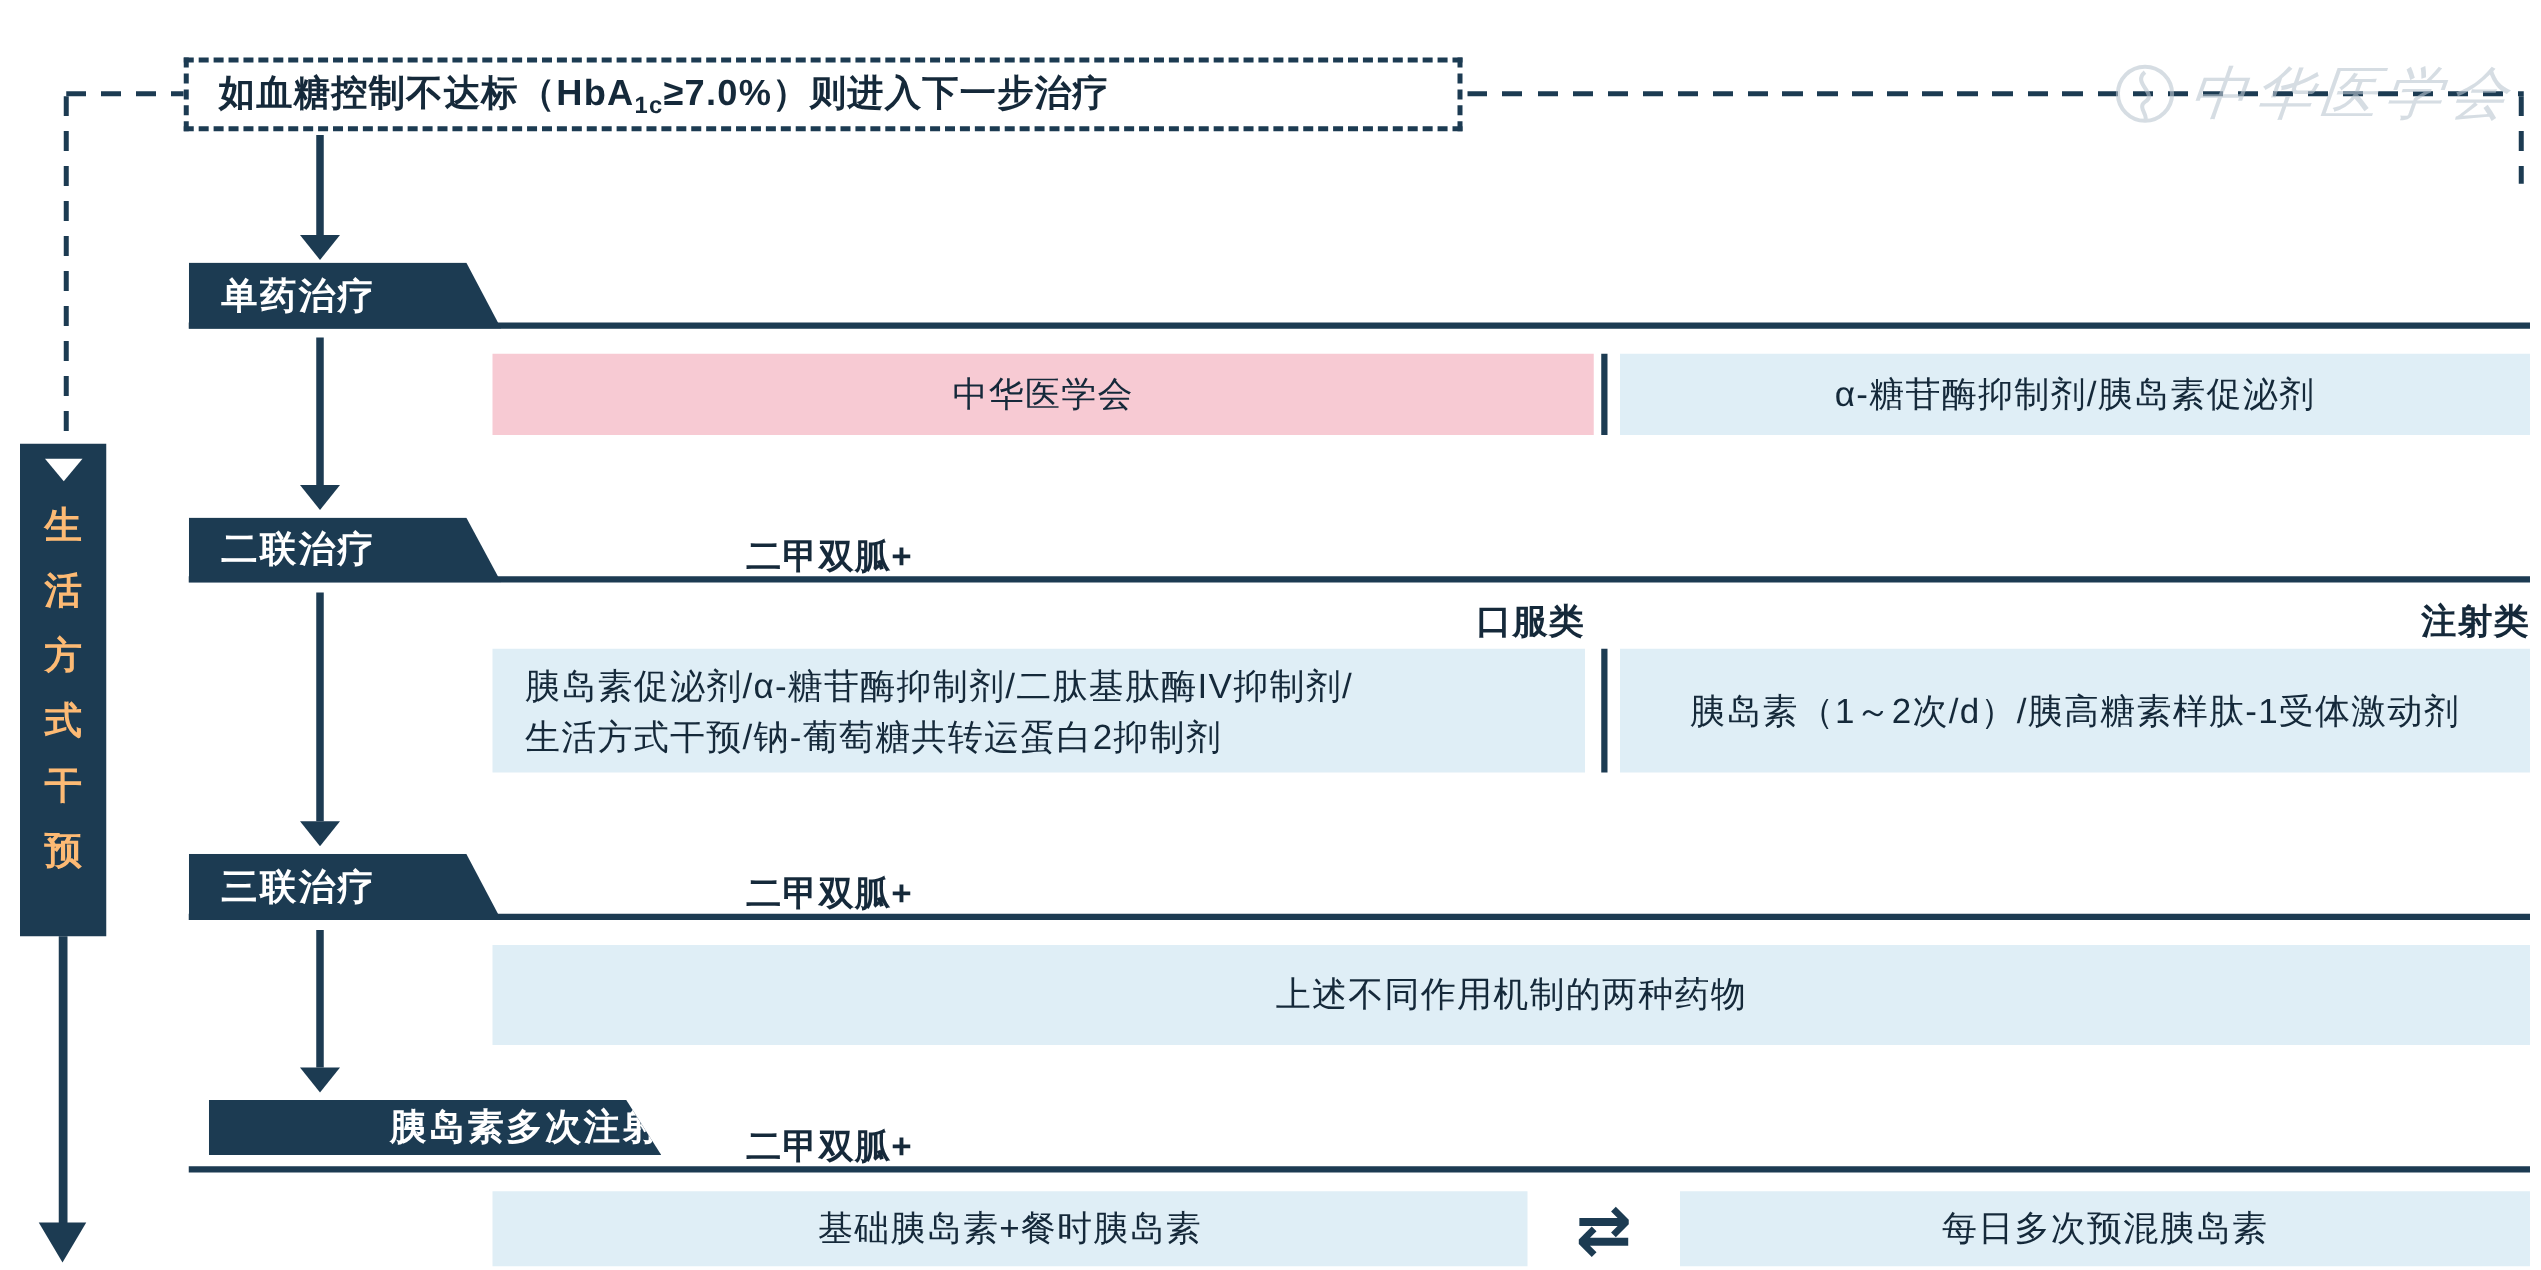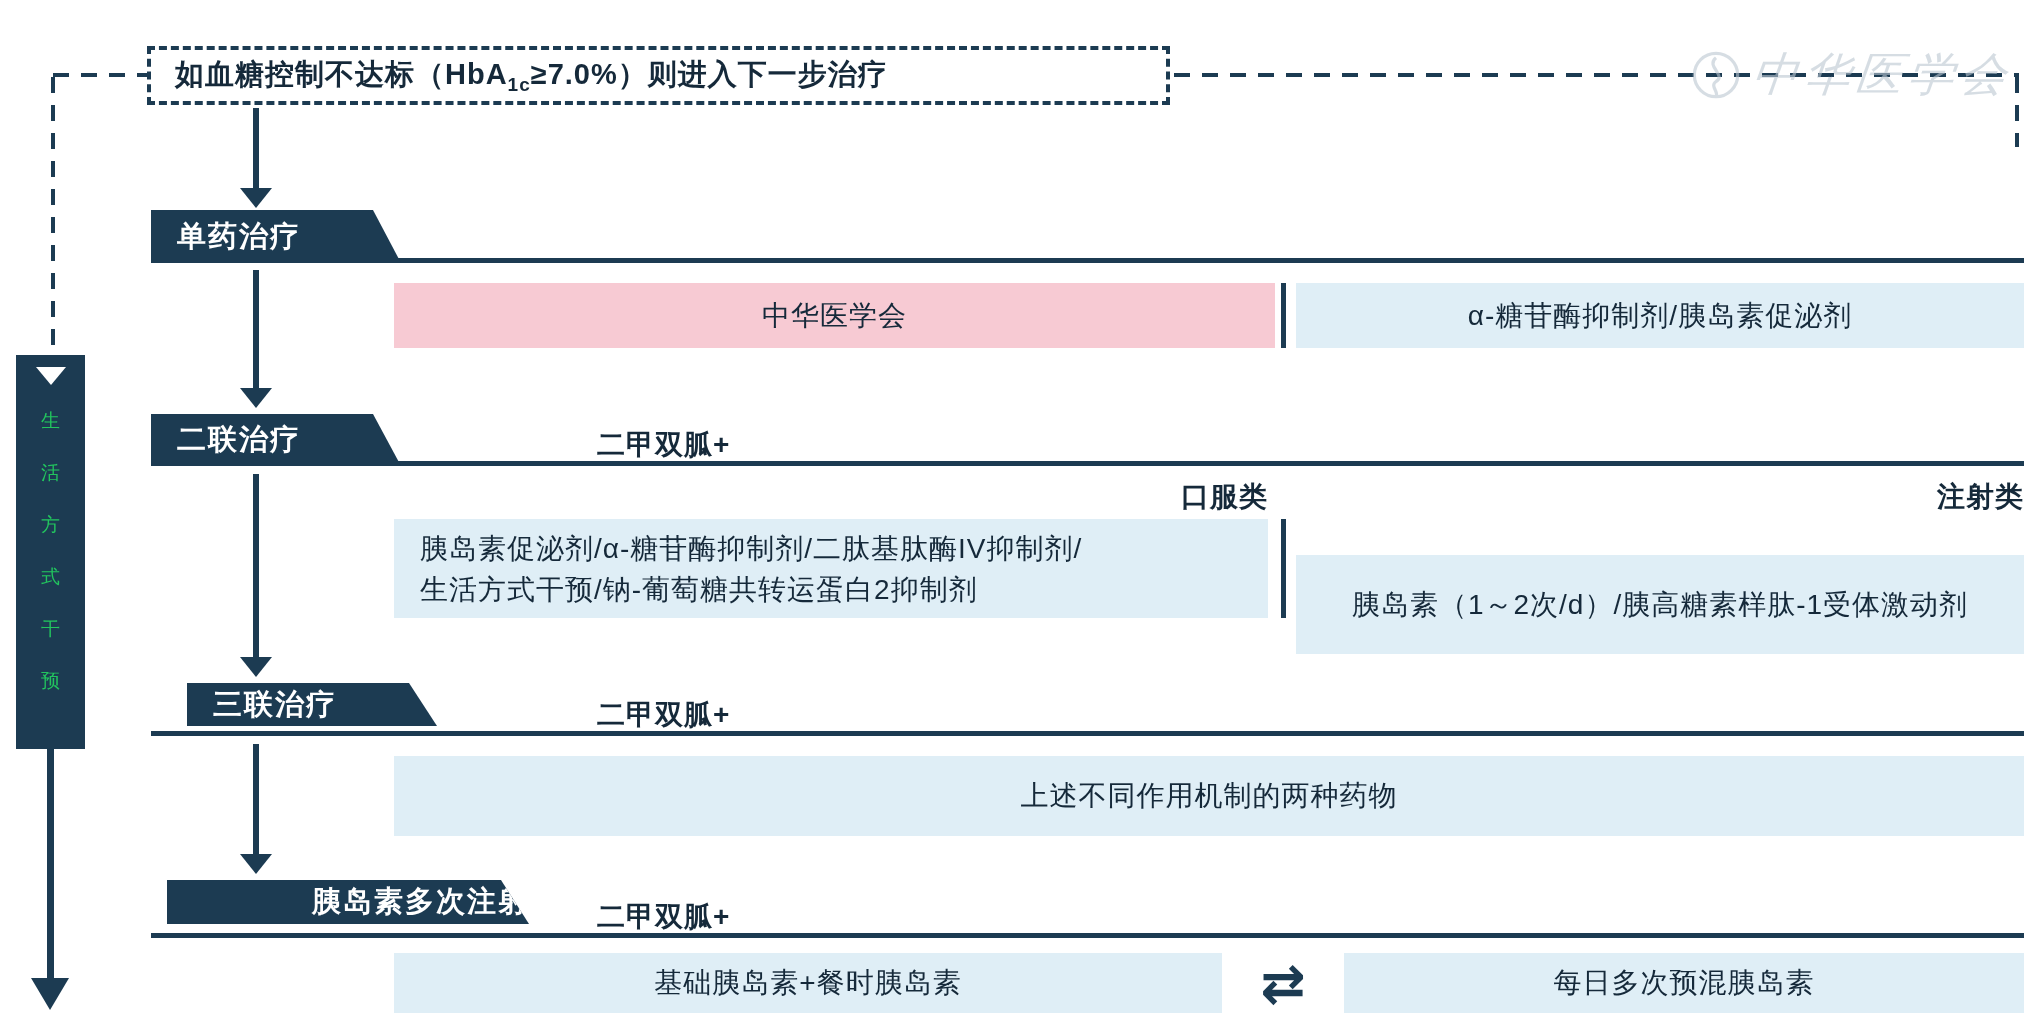--- a/index.html
+++ b/index.html
@@ -33,21 +33,21 @@
   .bar {
     position: absolute; background: var(--light-blue); display: flex; align-items: center; justify-content: center;
     font-size: 28px; color: var(--text-dark); letter-spacing: 1px;
   }
   .bar.pink { background: var(--pink); }
   .bar.left-align { flex-direction: column; align-items: flex-start; justify-content: center; padding-left: 26px; box-sizing: border-box; line-height: 41px; }
   .bar-divider { position: absolute; width: 5px; background: var(--navy); }
   .swap { position: absolute; display: flex; align-items: center; justify-content: center; font-size: 54px; font-weight: bold; color: var(--navy); }
   .lifestyle-bar { position: absolute; left: 16px; top: 355px; width: 69px; height: 394px; background: var(--navy); display: flex; flex-direction: column; align-items: center; }
   .tri-down-white { width: 0; height: 0; border-left: 15px solid transparent; border-right: 15px solid transparent; border-top: 18px solid #fff; margin-top: 12px; }
-  .lifestyle-text { color: #22c55e; font-size: 19px; font-weight: normal; width: 32px; line-height: 52px; text-align: center; word-break: break-all; margin-top: 10px; }
+  .lifestyle-text { color: #fdba74; font-size: 30px; font-weight: bold; width: 32px; line-height: 52px; text-align: center; word-break: break-all; margin-top: 10px; }
   .lifestyle-arrow-line { position: absolute; left: 47px; top: 749px; width: 7px; height: 230px; background: var(--navy); }
   .lifestyle-arrow-head { position: absolute; left: 31px; top: 978px; width: 0; height: 0; border-left: 19px solid transparent; border-right: 19px solid transparent; border-top: 32px solid var(--navy); }
 </style>
 </head>
 <body>
 
 <div class="canvas">
 
   <div class="dash h" style="left:53px; top:73px; width:94px;"></div>
   <div class="dash v" style="left:51px; top:77px; height:278px;"></div>
@@ -109,26 +109,26 @@
     <span>二联治疗</span>
   </div>
   <div class="metformin-prefix" style="left:560px; top:426px;">二甲双胍+</div>
   <div class="col-header" style="left:394px; top:478px; width:874px;">口服类</div>
   <div class="col-header" style="left:1296px; top:478px; width:728px;">注射类</div>
   <div class="bar left-align" style="left:394px; top:519px; width:874px; height:99px;">
     <div>胰岛素促泌剂/α-糖苷酶抑制剂/二肽基肽酶IV抑制剂/</div>
     <div>生活方式干预/钠-葡萄糖共转运蛋白2抑制剂</div>
   </div>
   <div class="bar-divider" style="left:1281px; top:519px; height:99px;"></div>
-  <div class="bar" style="left:1296px; top:519px; width:728px; height:99px;margin-top:36px;">
+  <div class="bar" style="left:1296px; top:519px; width:728px; height:99px;">
     <span>胰岛素（1～2次/d）/胰高糖素样肽-1受体激动剂</span>
   </div>
 
   <div class="step-line" style="left:151px; top:731px; width:1873px;"></div>
-  <div class="step-tab" style="left:151px; top:683px; width:250px; height:43px;margin-left:36px;">
+  <div class="step-tab" style="left:151px; top:683px; width:250px; height:53px;">
     <span>三联治疗</span>
   </div>
   <div class="metformin-prefix" style="left:560px; top:696px;">二甲双胍+</div>
   <div class="bar" style="left:394px; top:756px; width:1630px; height:80px;">
     <span>上述不同作用机制的两种药物</span>
   </div>
 
   <div class="step-line" style="left:151px; top:933px; width:1873px;"></div>
   <div class="step-tab" style="left:167px; top:880px; width:362px; height:44px;justify-content:flex-end;">
     <span>胰岛素多次注射</span>

